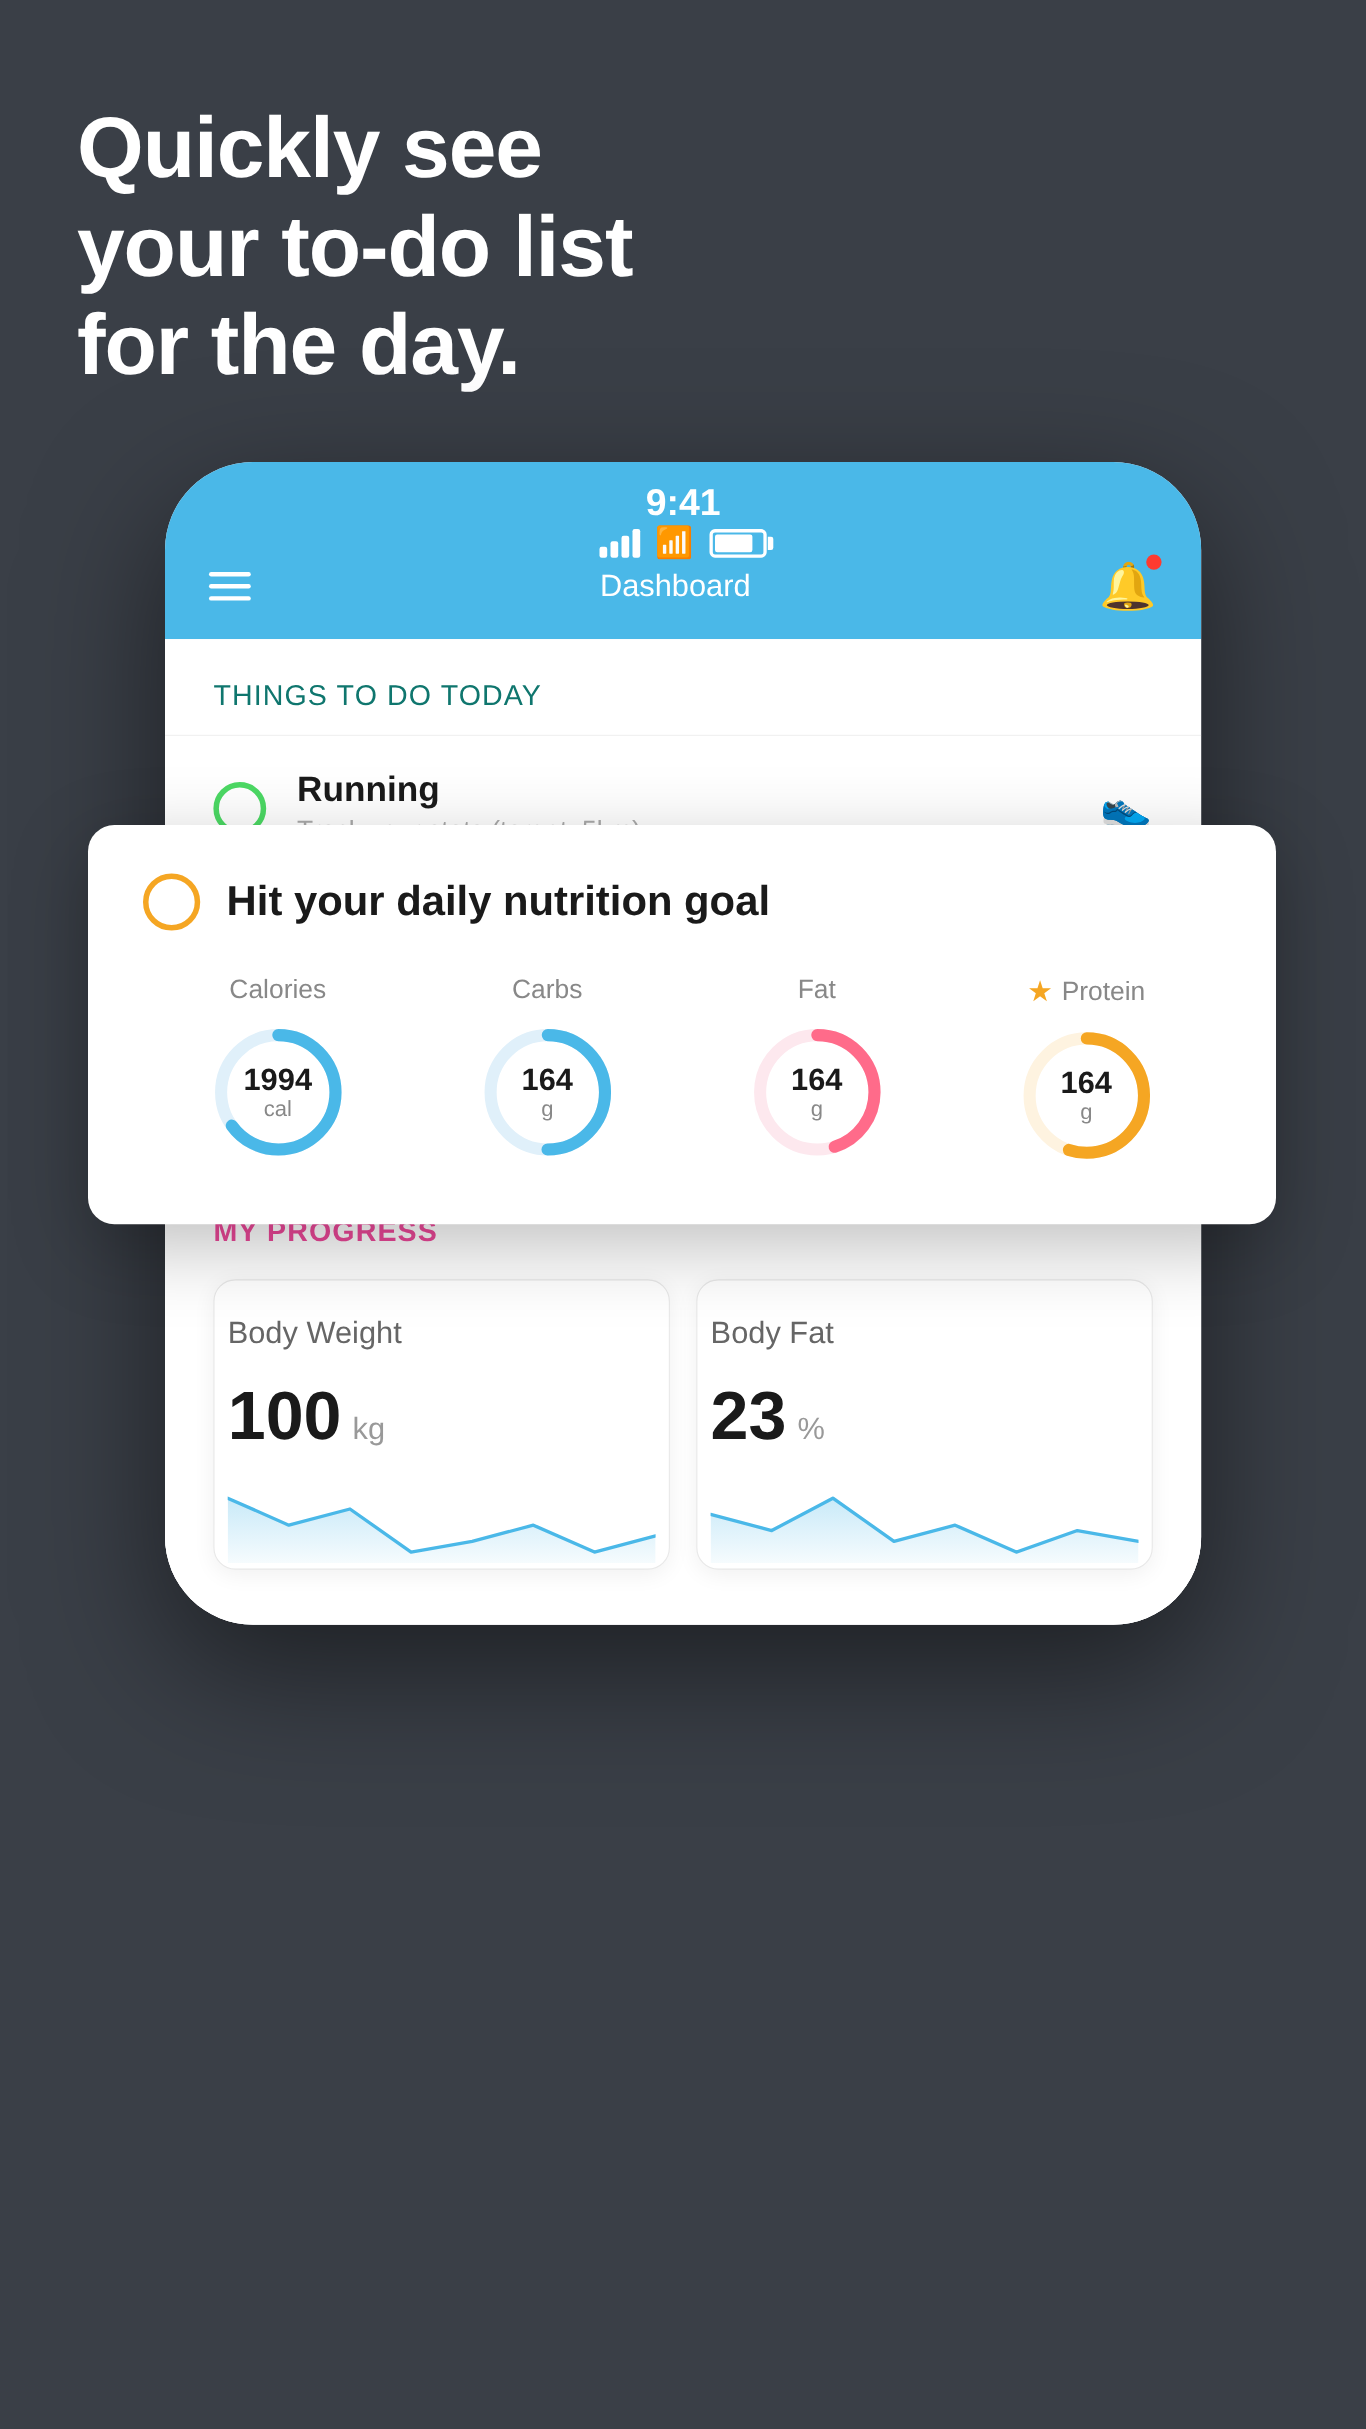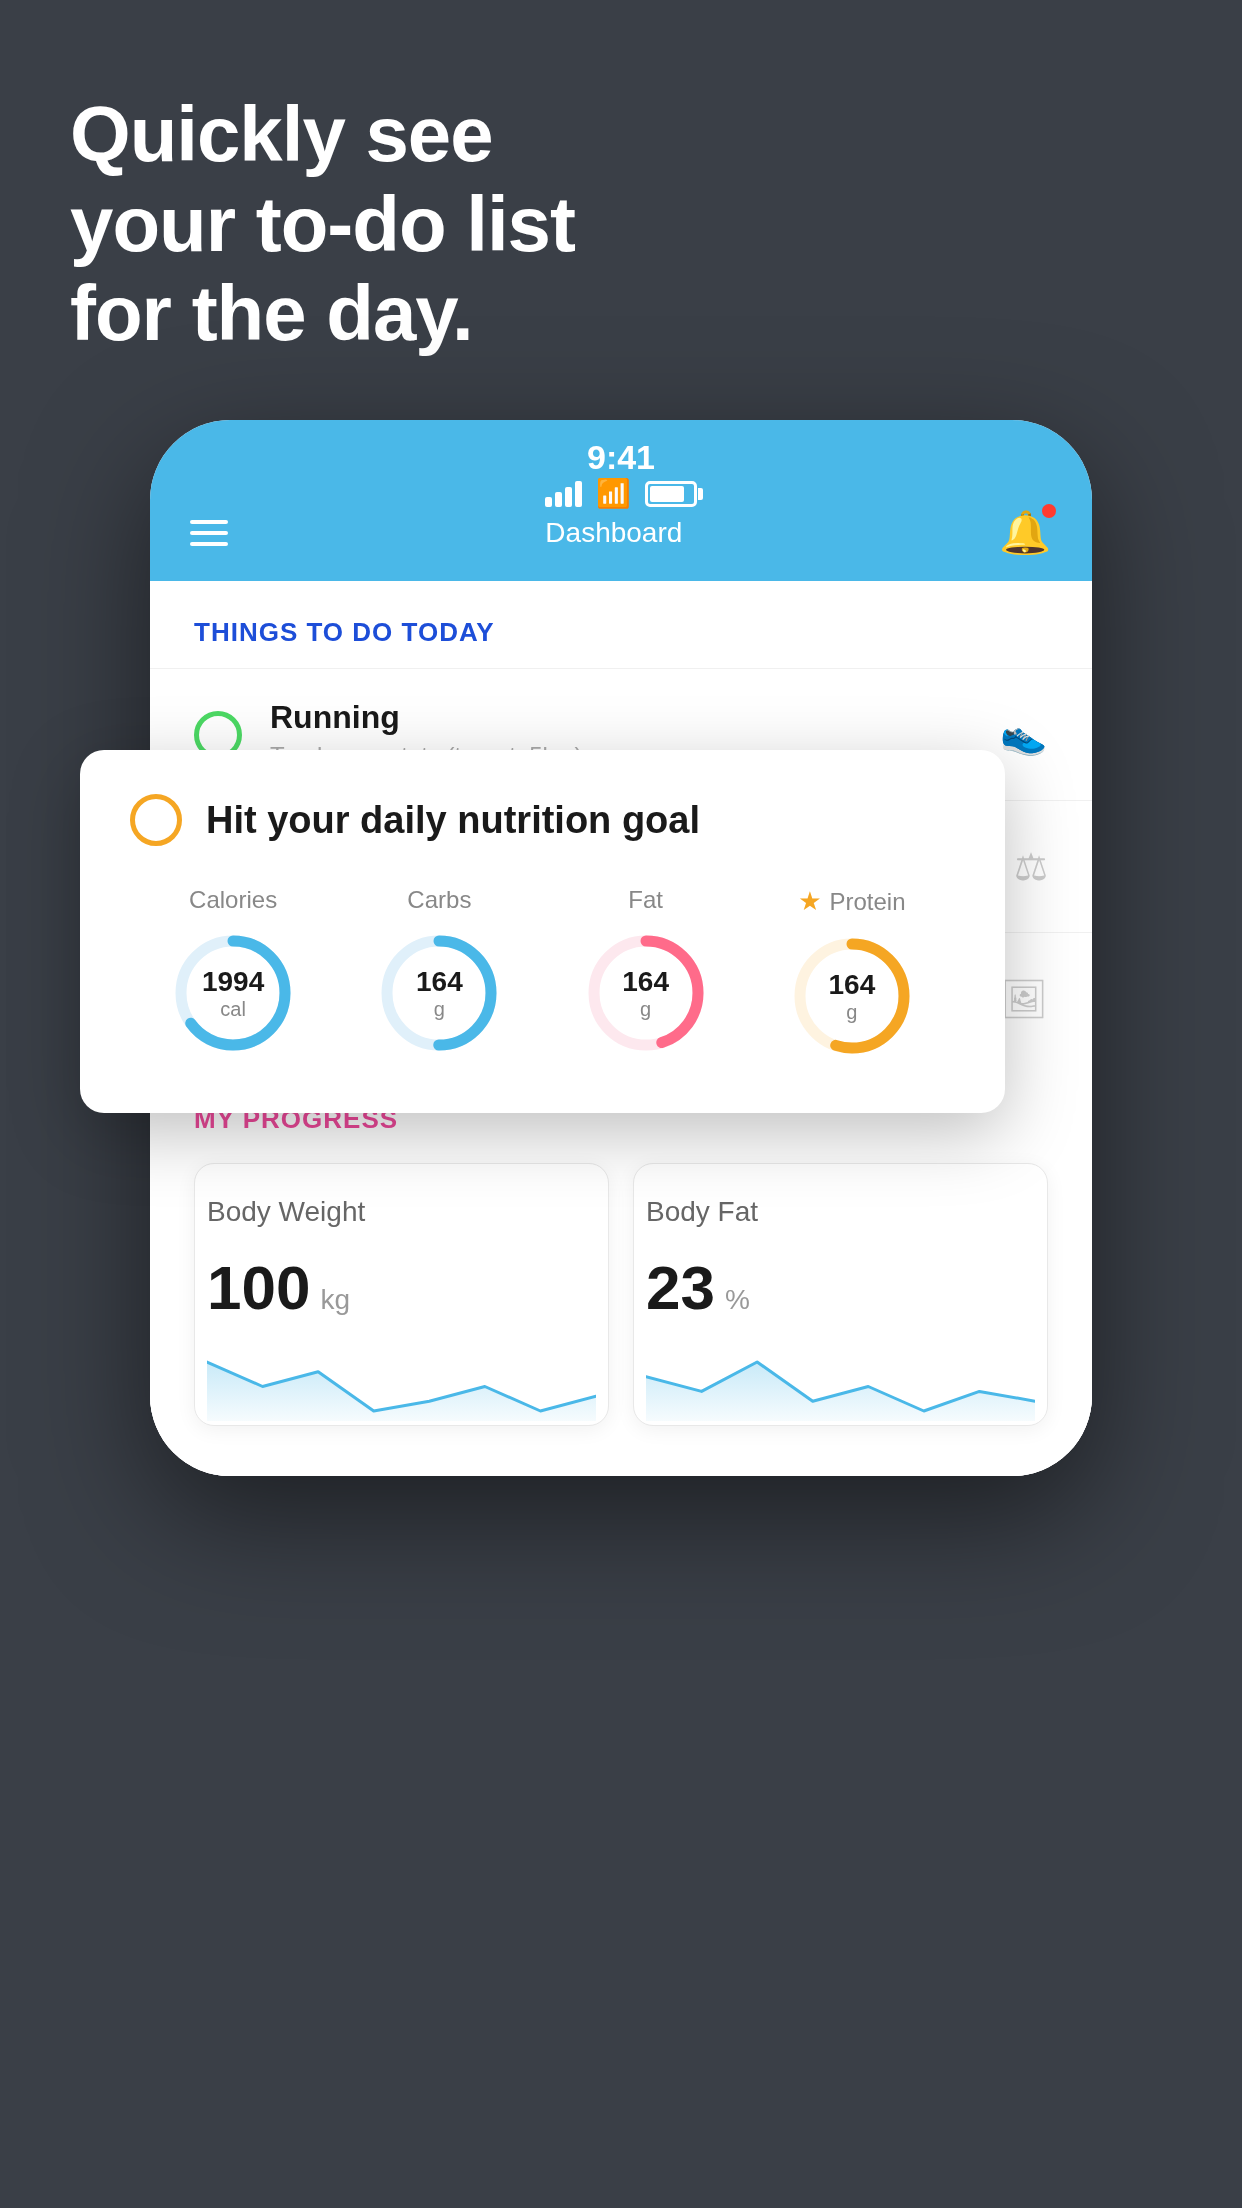--- a/index.html
+++ b/index.html
@@ -140,32 +140,32 @@
     
     .content-area {
       background: #fff;
       padding: 0;
     }
 
     
     .section-header {
       padding: 36px 44px 20px;
       font-size: 26px;
-      font-weight: 700;
-      color: #1d4ed8;
+      font-weight: 400;
+      color: #0f766e;
       letter-spacing: 1px;
       text-transform: uppercase;
     }
 
     
     .floating-card {
       position: absolute;
       top: 750px;
       left: 80px;
-      width: 925px;
+      width: 1080px;
       background: #fff;
       border-radius: 24px;
       padding: 44px 50px 52px;
       box-shadow: 0 20px 70px rgba(0,0,0,0.25);
       z-index: 10;
     }
     .card-header {
       display: flex;
       align-items: center;
       gap: 24px;

